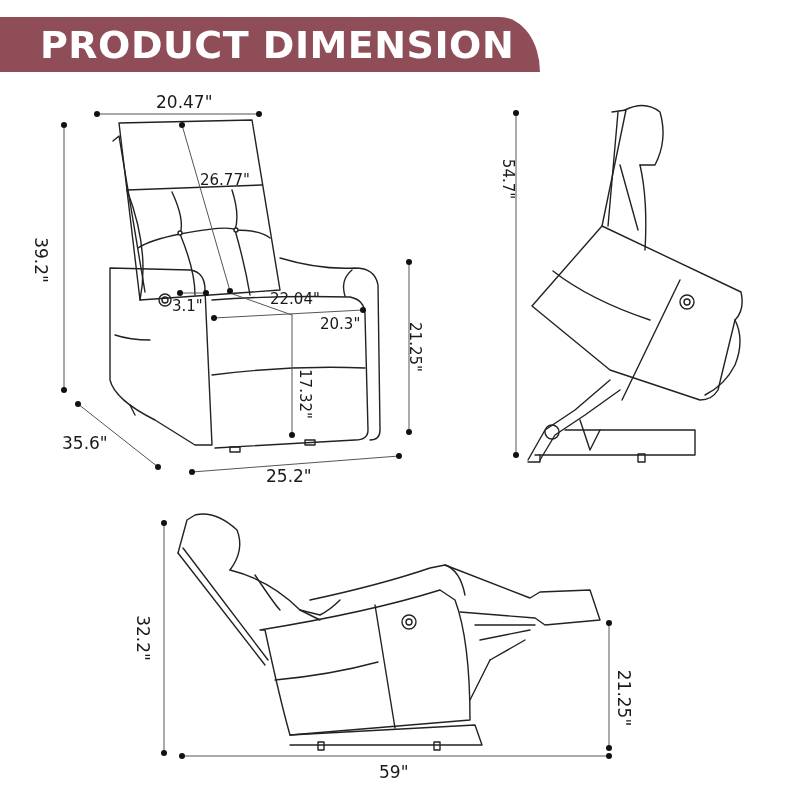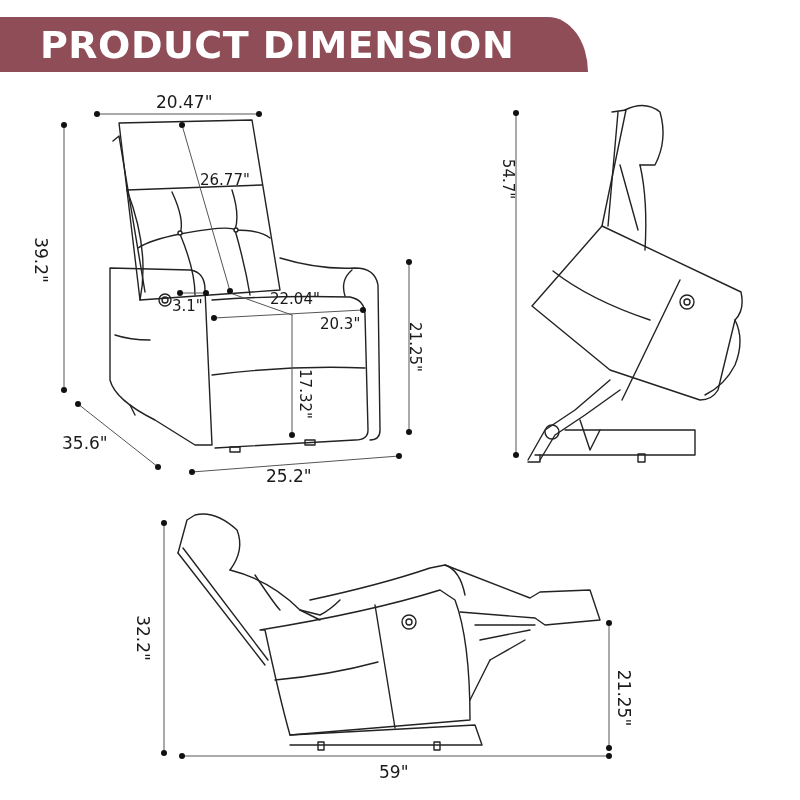--- a/index.html
+++ b/index.html
@@ -1,17 +1,17 @@
 <!DOCTYPE html>
 <html><head>
 <meta charset="utf-8">
 <style>
   html,body{margin:0;padding:0;background:#ffffff;}
   body{width:800px;height:800px;position:relative;overflow:hidden;font-family:"DejaVu Sans",sans-serif;}
-  .banner{position:absolute;left:0;top:17px;width:540px;height:55px;background:#8f4d58;border-top-right-radius:40px 55px;padding-left:48px;}
+  .banner{position:absolute;left:0;top:17px;width:540px;height:55px;background:#8f4d58;border-top-right-radius:40px 55px;}
   .banner-title{position:absolute;left:40px;top:4px;font-family:"DejaVu Sans",sans-serif;font-weight:bold;font-size:38px;color:#ffffff;letter-spacing:0.5px;line-height:48px;}
   svg.art{position:absolute;left:0;top:0;}
   .lbl{position:absolute;font-family:"DejaVu Sans",sans-serif;font-size:15px;color:#1a1a1a;white-space:nowrap;}
   .big{font-size:17px;}
   .rot{transform-origin:center center;transform:rotate(90deg);}
 </style>
 </head>
 <body>
 
 <div class="banner">

